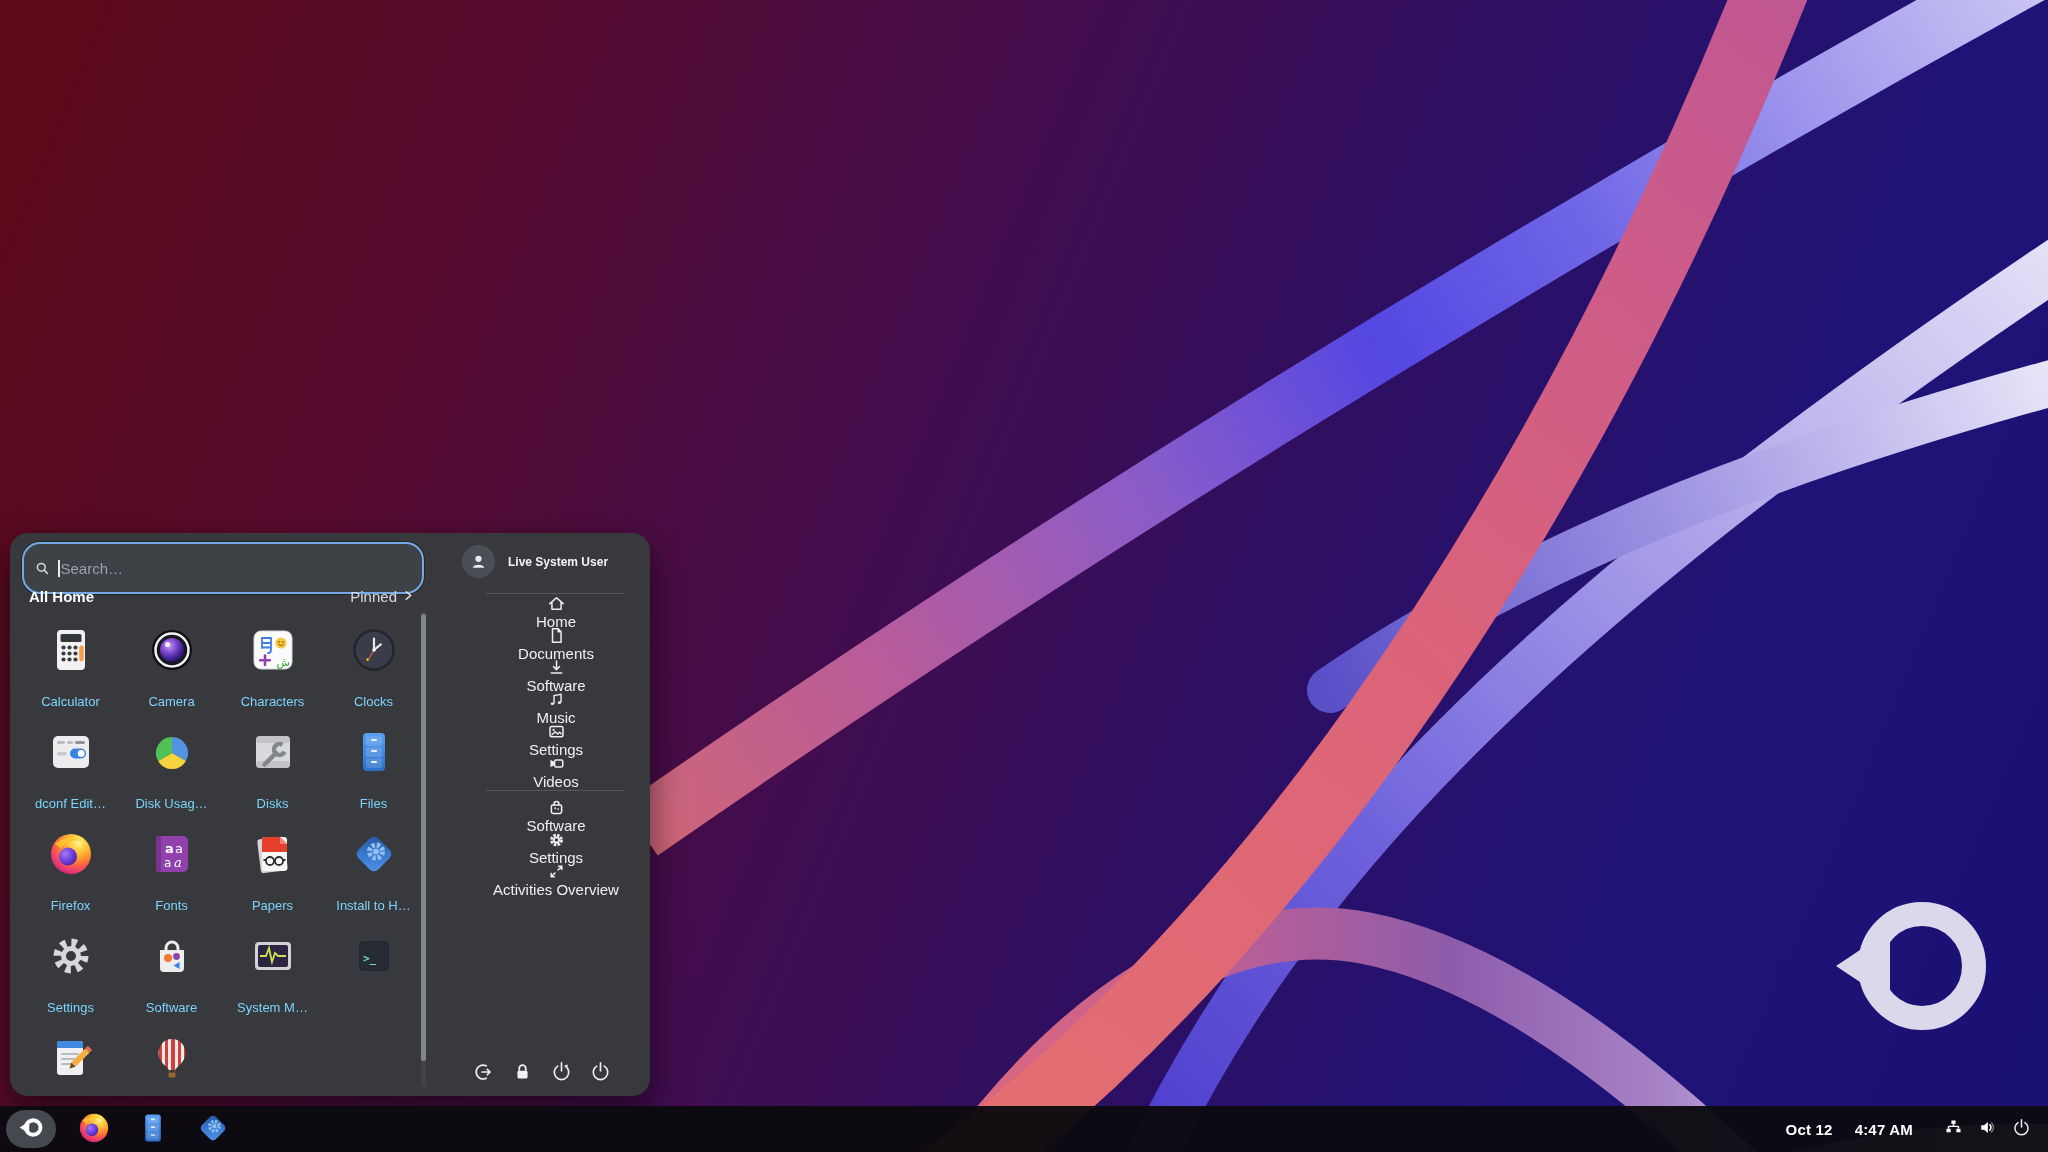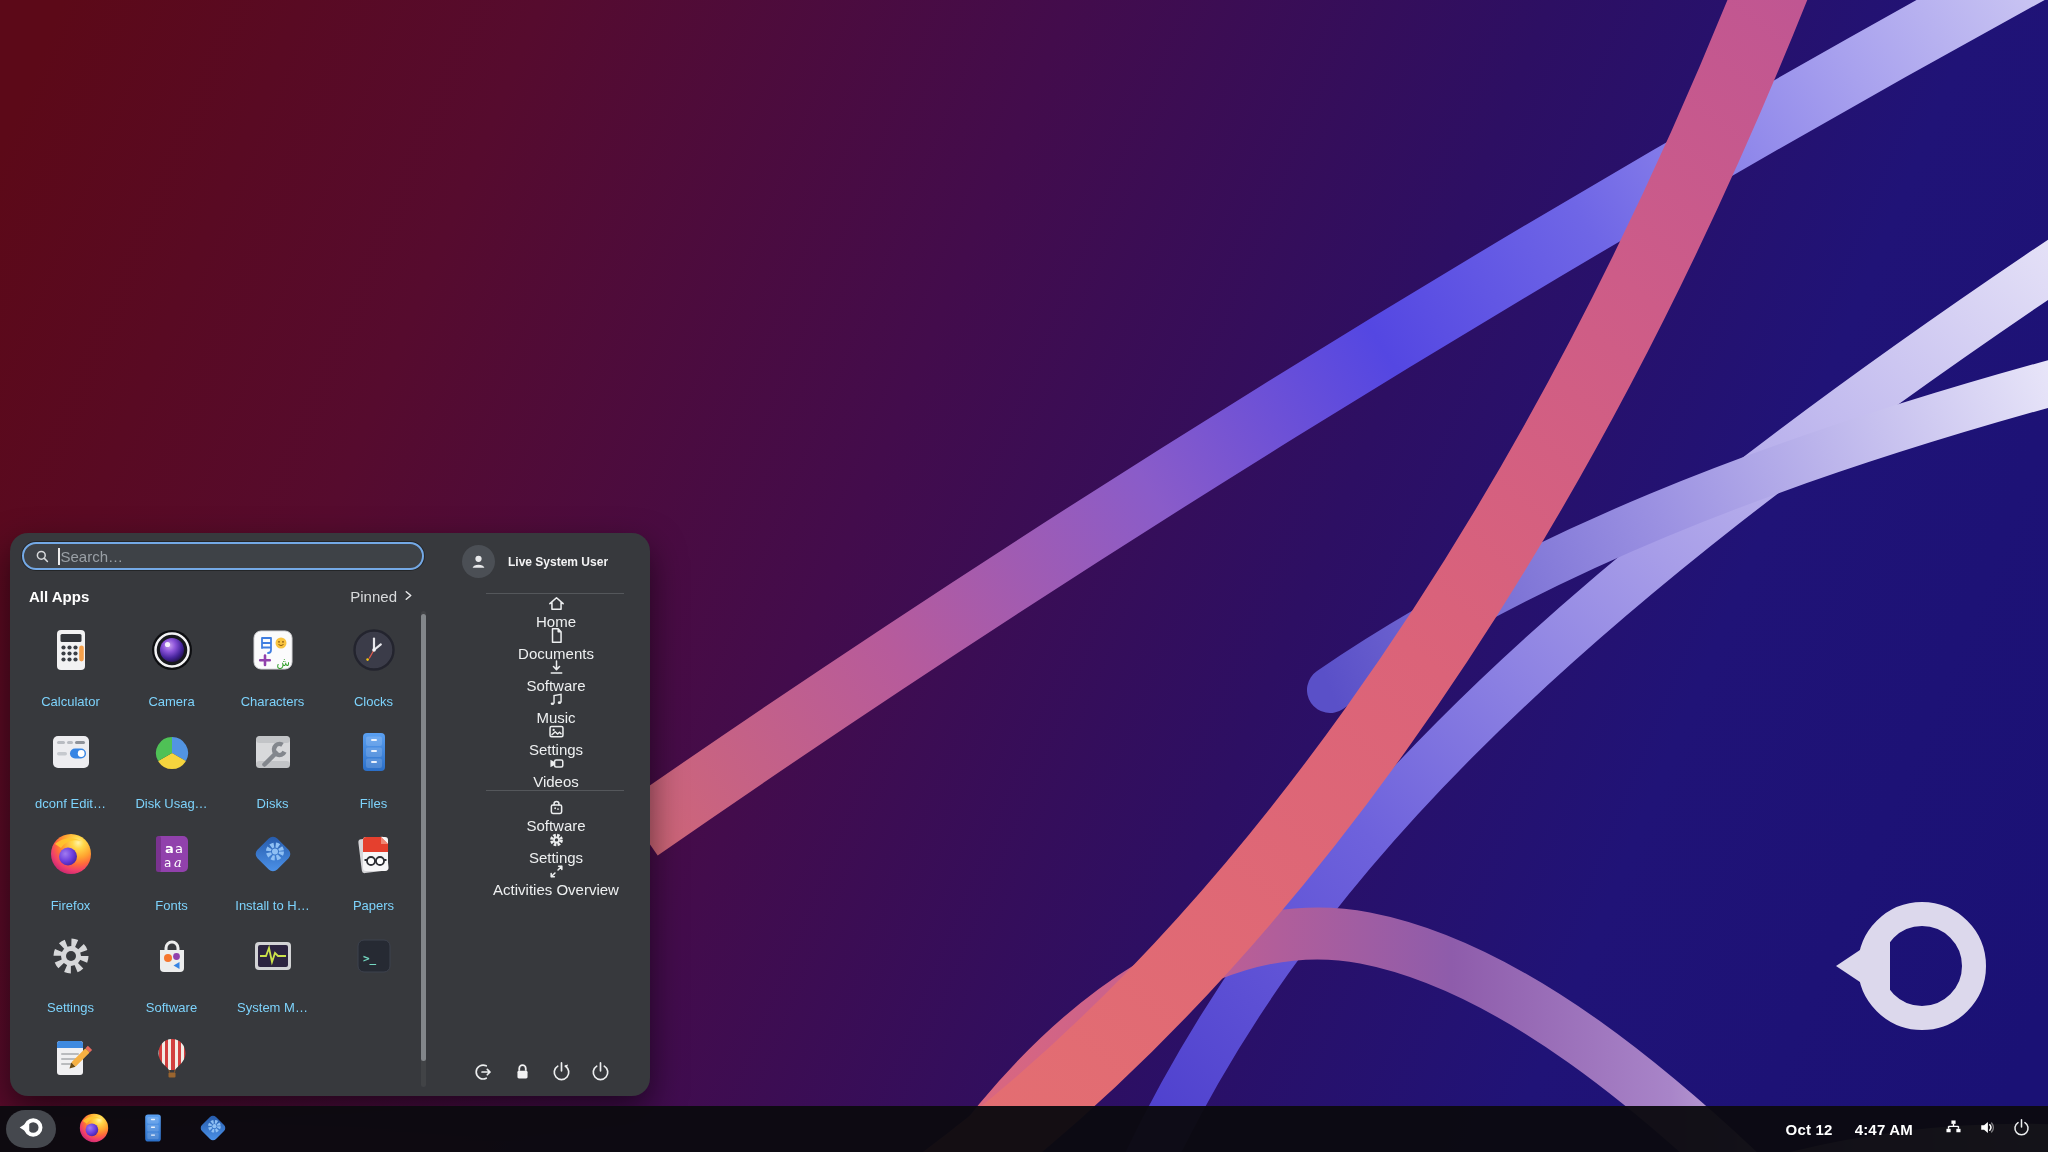--- a/index.html
+++ b/index.html
@@ -3,21 +3,21 @@
 <meta charset="utf-8">
 <style>
   html,body{margin:0;padding:0;background:#000;}
   .desktop{position:relative;width:2048px;height:1152px;overflow:hidden;
     font-family:"Liberation Sans","DejaVu Sans",sans-serif;-webkit-font-smoothing:antialiased;}
   .wallpaper{position:absolute;left:0;top:0;width:2048px;height:1152px;display:block;}
 
   
   .menu-panel{position:absolute;left:10px;top:533px;width:640px;height:563px;
     background:#37393d;border-radius:18px;box-shadow:0 14px 34px rgba(0,0,0,.55);overflow:hidden;}
-  .search-wrap{position:absolute;left:12px;top:9px;width:402px;height:28px;box-sizing:border-box;
+  .search-wrap{position:absolute;left:12px;top:9px;width:402px;height:52px;box-sizing:border-box;
     background:#3e4247;border:2px solid #74a9e6;border-radius:18px;display:flex;align-items:center;
     padding:12px 10px;box-shadow:0 0 0 1px rgba(0,0,0,.35);}
   .search-wrap .sicon{width:17px;height:17px;display:flex;margin-right:7px;flex:none;}
   .search-wrap .sicon svg{width:17px;height:17px;}
   .caret{width:1.5px;height:17px;background:#ececec;flex:none;}
   .search-input{flex:1;background:transparent;border:none;outline:none;color:#f1f2f3;
     font-size:15px;font-family:inherit;padding:0 0 0 1px;}
   .search-input::placeholder{color:#9aa0a6;}
   .menu-header{position:absolute;left:10px;top:52px;width:402px;height:22px;display:flex;
     justify-content:space-between;align-items:center;padding:0 9px;box-sizing:border-box;}
@@ -145,21 +145,21 @@
           <svg viewBox="0 0 20 20">
             <circle cx="8.6" cy="8.6" r="4.6" fill="none" stroke="#d7d9db" stroke-width="1.8"></circle>
             <line x1="12.2" y1="12.2" x2="15.8" y2="15.8" stroke="#d7d9db" stroke-width="1.8" stroke-linecap="round"></line>
           </svg>
         </span>
       <span class="caret"></span>
       <input class="search-input" type="text" value="" placeholder="Search…" style="">
     </div>
 
     <div class="menu-header">
-      <span class="all-apps">All Apps</span>
+      <span class="all-apps">All Home</span>
       <button class="pinned-btn">
         <span>Pinned</span>
         <span id="pinned-chevron"><svg viewBox="0 0 12 14">
               <polyline points="3,2 9,7 3,12" fill="none" stroke="#e8e9ea" stroke-width="2" stroke-linecap="round" stroke-linejoin="round"></polyline>
             </svg></span>
       </button>
     </div>
 
     <div class="app-grid" id="app-grid">
         <div class="app-cell">
@@ -319,48 +319,48 @@
               <text x="27" y="23" font-size="13" fill="#fff" font-family="DejaVu Sans,sans-serif">a</text>
               <text x="16" y="37" font-size="12" fill="#fff" font-family="DejaVu Sans,sans-serif">a</text>
               <text x="26" y="37" font-size="13" font-style="italic" fill="#fff" font-family="DejaVu Serif,serif">a</text>
             </svg>
           </span>
           <div class="app-label">Fonts</div>
         </div>
         <div class="app-cell">
           <span class="app-icon">
             <svg viewBox="0 0 48 48">
-              <defs>
-                <linearGradient id="ing" x1="0" y1="0" x2="1" y2="1">
-                  <stop offset="0" stop-color="#2458a8"></stop>
-                  <stop offset="1" stop-color="#4e95ec"></stop>
-                </linearGradient>
-              </defs>
-              <g transform="rotate(45 24 24)">
-                <rect x="10" y="10" width="28" height="28" rx="6" fill="url(#ing)"></rect>
-              </g>
-              <circle cx="26" cy="21.5" r="6.5" fill="none" stroke="#8fc0f4" stroke-width="5" stroke-dasharray="3.2 1.9"></circle>
-              <circle cx="26" cy="21.5" r="3" fill="#8fc0f4"></circle>
-            </svg>
-          </span>
-          <div class="app-label">Install to H…</div>
-        </div>
-        <div class="app-cell">
-          <span class="app-icon">
-            <svg viewBox="0 0 48 48">
               <rect x="10" y="8" width="27" height="34" rx="3" fill="#d6d6d9" transform="rotate(-7 23 25)"></rect>
               <rect x="13" y="7" width="25" height="34" rx="3" fill="#f6f6f7"></rect>
               <path d="M13 10 a3 3 0 0 1 3 -3 H31 L38 14 V22 H13 Z" fill="#e5402e"></path>
               <path d="M31 7 L38 14 H31 Z" fill="#f08572"></path>
               <circle cx="21" cy="31" r="4" fill="#fff" stroke="#2c2e33" stroke-width="1.8"></circle>
               <circle cx="30" cy="31" r="4" fill="#fff" stroke="#2c2e33" stroke-width="1.8"></circle>
               <path d="M25 31 h1 M14.5 30 h2.5 M34 30 h2.5" stroke="#2c2e33" stroke-width="1.8"></path>
             </svg>
           </span>
           <div class="app-label">Papers</div>
+        </div>
+        <div class="app-cell">
+          <span class="app-icon">
+            <svg viewBox="0 0 48 48">
+              <defs>
+                <linearGradient id="ing" x1="0" y1="0" x2="1" y2="1">
+                  <stop offset="0" stop-color="#2458a8"></stop>
+                  <stop offset="1" stop-color="#4e95ec"></stop>
+                </linearGradient>
+              </defs>
+              <g transform="rotate(45 24 24)">
+                <rect x="10" y="10" width="28" height="28" rx="6" fill="url(#ing)"></rect>
+              </g>
+              <circle cx="26" cy="21.5" r="6.5" fill="none" stroke="#8fc0f4" stroke-width="5" stroke-dasharray="3.2 1.9"></circle>
+              <circle cx="26" cy="21.5" r="3" fill="#8fc0f4"></circle>
+            </svg>
+          </span>
+          <div class="app-label">Install to H…</div>
         </div>
         <div class="app-cell">
           <span class="app-icon">
             <svg viewBox="0 0 48 48">
               <circle cx="24" cy="24" r="13" fill="none" stroke="#d6d7d9" stroke-width="9" stroke-dasharray="5.1 5.11"></circle>
               <circle cx="24" cy="24" r="10" fill="#d6d7d9"></circle>
               <circle cx="24" cy="24" r="5" fill="#37393d"></circle>
             </svg>
           </span>
           <div class="app-label">Settings</div>

